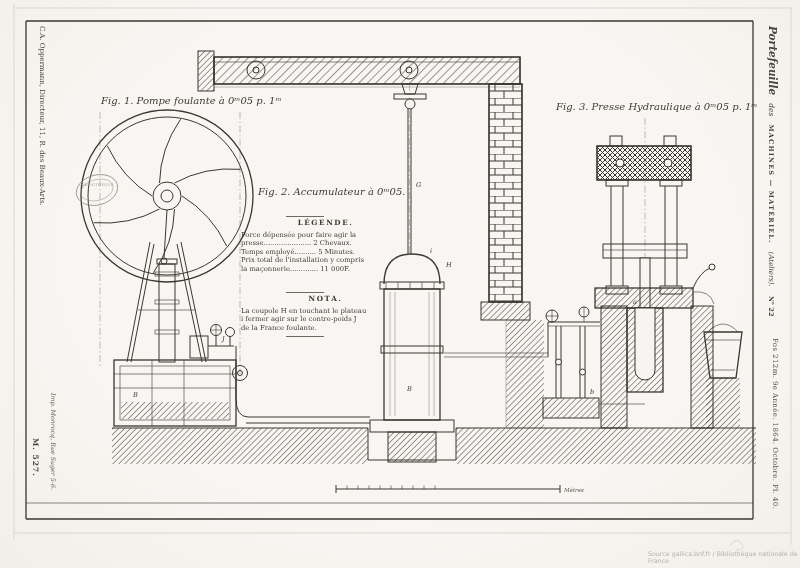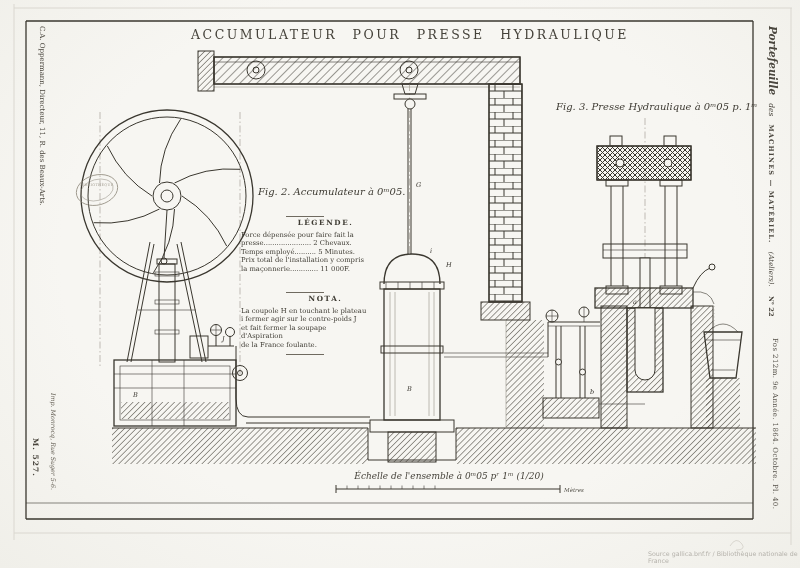--- a/index.html
+++ b/index.html
@@ -295,46 +295,44 @@
     <line class="thin" x1="424" y1="485.5" x2="424" y2="489"></line>
     <line class="thin" x1="435" y1="485.5" x2="435" y2="489"></line>
     <text class="slbl" x="564" y="492">Mètres</text>
   </g>
 
   <g>
     <path class="edge" d="M730,546 q6,-10 12,-2 q4,6 -6,6"></path>
   </g>
 </svg>
 
-<div class="abs title">ACCUMULATEUR POUR PRESSE HYDRAULIQUE</div>
-
+
+<div class="abs cap cap1">Fig. 1. Pompe foulante à 0ᵐ05 p. 1ᵐ</div>
 <div class="abs cap cap2">Fig. 2. Accumulateur à 0ᵐ05.</div>
 <div class="abs cap cap3">Fig. 3. Presse Hydraulique à 0ᵐ05 p. 1ᵐ</div>
 
 <div class="abs txtblk" style="top:216px;">
   <div class="rule"></div>
   <div class="blk-h">LÉGENDE.</div>
-  <div>Force dépensée pour faire fait la</div>
+  <div>Force dépensée pour faire agir la</div>
   <div>presse...................... 2 Chevaux.</div>
   <div>Temps employé.......... 5 Minutes.</div>
   <div>Prix total de l'installation y compris</div>
   <div>la maçonnerie............. 11 000F.</div>
 </div>
 
 <div class="abs txtblk" style="top:292px;">
   <div class="rule"></div>
   <div class="blk-h">NOTA.</div>
   <div>La coupole H en touchant le plateau</div>
   <div>i fermer agir sur le contre-poids J</div>
-  <div>et fait fermer la soupape d'Aspiration</div>
   <div>de la France foulante.</div>
   <div class="rule" style="margin-top:4px;"></div>
 </div>
 
-<div class="abs scale-cap">Échelle de l'ensemble à 0ᵐ05 pʳ 1ᵐ (1/20)</div>
 
 <div class="vt vt-lt">C.A. Oppermann, Directeur, 11, R. des Beaux-Arts.</div>
 
 <div class="vt vt-rt">
   <span class="rt-script">Portefeuille</span>
   <span class="rt-mid">des</span>
   <span class="rt-caps">MACHINES — MATÉRIEL.</span>
   <span class="rt-paren">(Ateliers).</span>
   <span class="rt-num">N° 22</span>
 </div>

